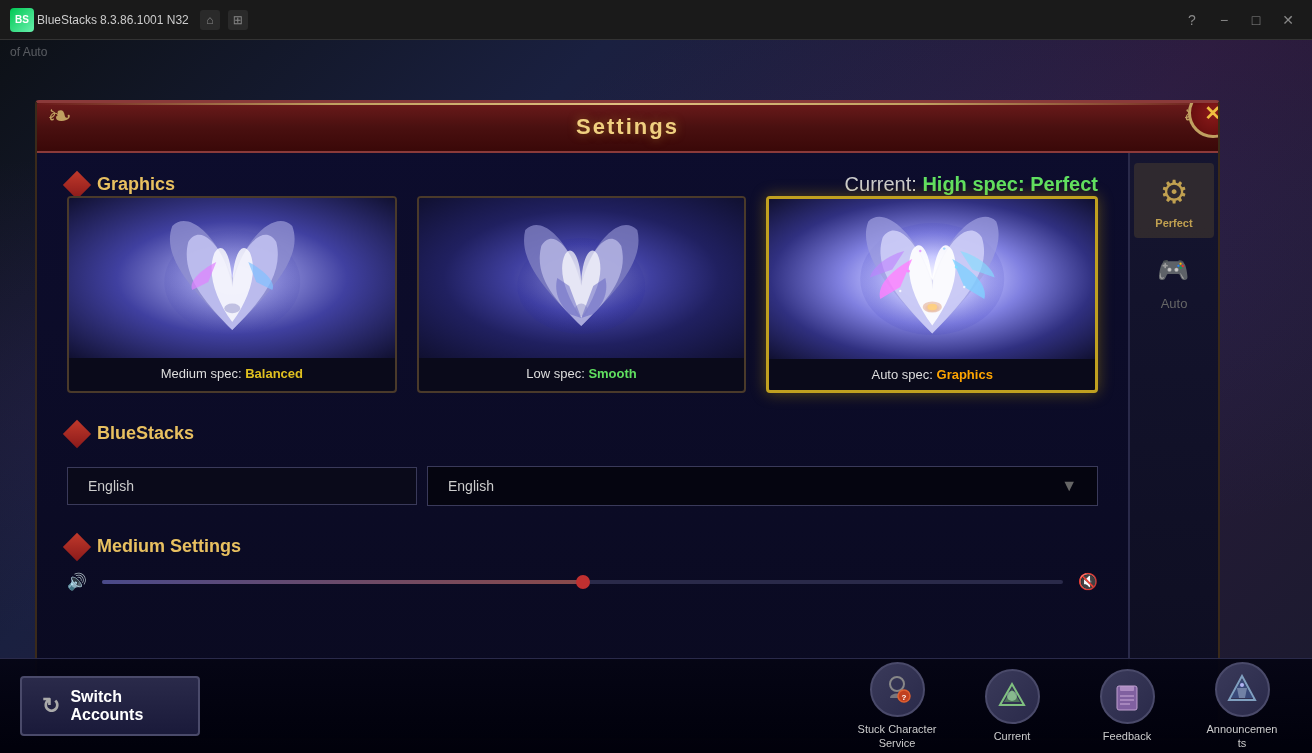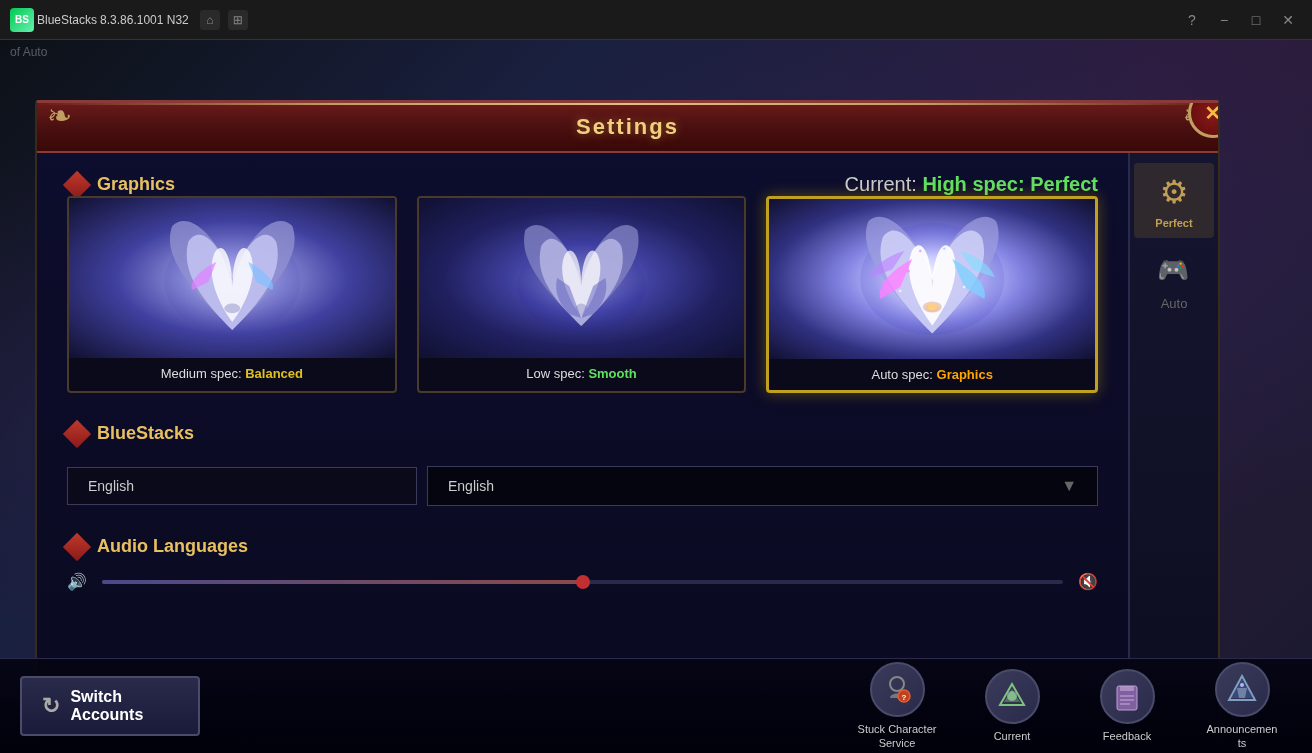--- a/index.html
+++ b/index.html
@@ -627,21 +627,21 @@
             <div class="language-select">
               <span>English</span>
               <span class="language-select-arrow">▼</span>
             </div>
           </div>
         </div>
 
         <div class="audio-section">
           <div class="section-header">
             <div class="section-diamond"></div>
-            <span class="section-title">Audio Languages</span>
+            <span class="section-title">Medium Settings</span>
           </div>
           <div class="audio-row">
             <span class="audio-icon">🔊</span>
             <div class="audio-slider-track">
               <div class="audio-slider-fill"></div>
               <div class="audio-slider-thumb"></div>
             </div>
             <span class="audio-icon">🔇</span>
           </div>
         </div>

